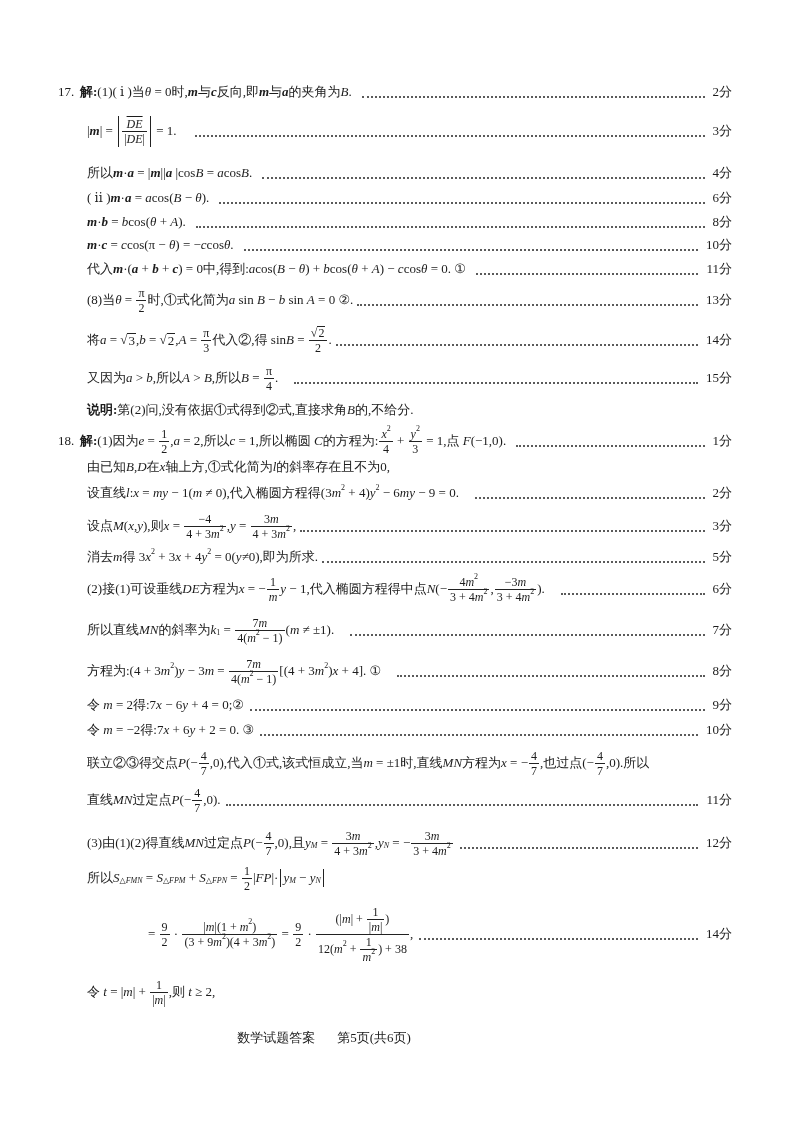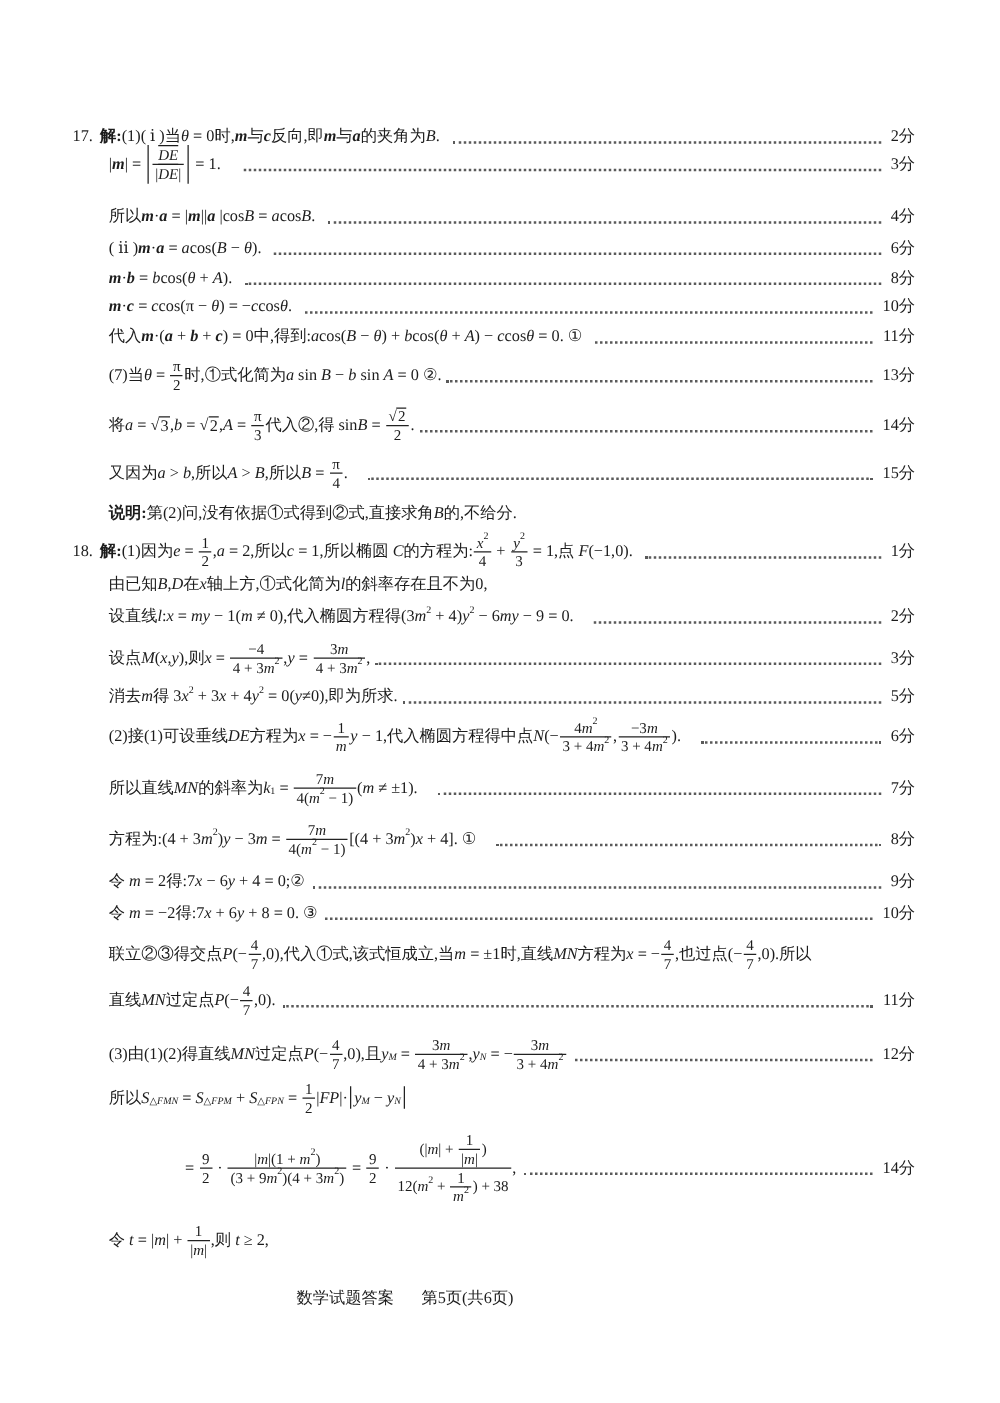--- a/index.html
+++ b/index.html
@@ -20,21 +20,21 @@
 .sb{font-size:8px;position:relative;top:3px;}
 .abs{display:inline-flex;align-items:center;border-left:1px solid #222;border-right:1px solid #222;padding:1px 2px;margin:0 2px;}
 .ov{text-decoration:overline;}
 .rad{border-top:1px solid #222;line-height:13px;padding:0 1px;}
 .ft{position:absolute;top:1029px;left:0;width:648px;text-align:center;font-size:13px;}
 .gap{display:inline-block;width:22px;}
 </style>
 </head>
 <body>
 
-<div class="l" style="top:94px;left:58px">
+<div class="l" style="top:77px;left:58px">
 <span class="c">
 <span class="qn">17.</span>
 <span class="b">解:</span>
 <span>(1)( ⅰ )当</span>
 <span class="i">θ</span>
 <span> = 0时,</span>
 <span class="bv">m</span>
 <span>与</span>
 <span class="bv">c</span>
 <span>反向,即</span>
@@ -173,21 +173,21 @@
 <span>cos</span>
 <span class="i">θ</span>
 <span> = 0. ①</span>
 </span>
 <span class="ld"></span>
 <span class="sc">11分</span>
 </div>
 
 <div class="l" style="top:285px;left:87px">
 <span class="c">
-<span>(7)当</span>
+<span>(8)当</span>
 <span class="i">θ</span>
 <span> = </span>
 <span class="fr">
 <span class="n"><span>π</span></span>
 <span class="d"><span>2</span></span>
 </span>
 <span>时,①式化简为</span>
 <span class="i">a</span>
 <span> sin </span>
 <span class="i">B</span>
@@ -527,21 +527,21 @@
 </div>
 
 <div class="l" style="top:715px;left:87px">
 <span class="c">
 <span>令 </span>
 <span class="i">m</span>
 <span> = −2得:7</span>
 <span class="i">x</span>
 <span> + 6</span>
 <span class="i">y</span>
-<span> + 8 = 0. ③</span>
+<span> + 2 = 0. ③</span>
 </span>
 <span class="ld" style="margin-left:6px"></span>
 <span class="sc">10分</span>
 </div>
 
 <div class="l" style="top:748px;left:87px">
 <span class="c">
 <span>联立②③得交点</span>
 <span class="i">P</span>
 <span>(−</span>

